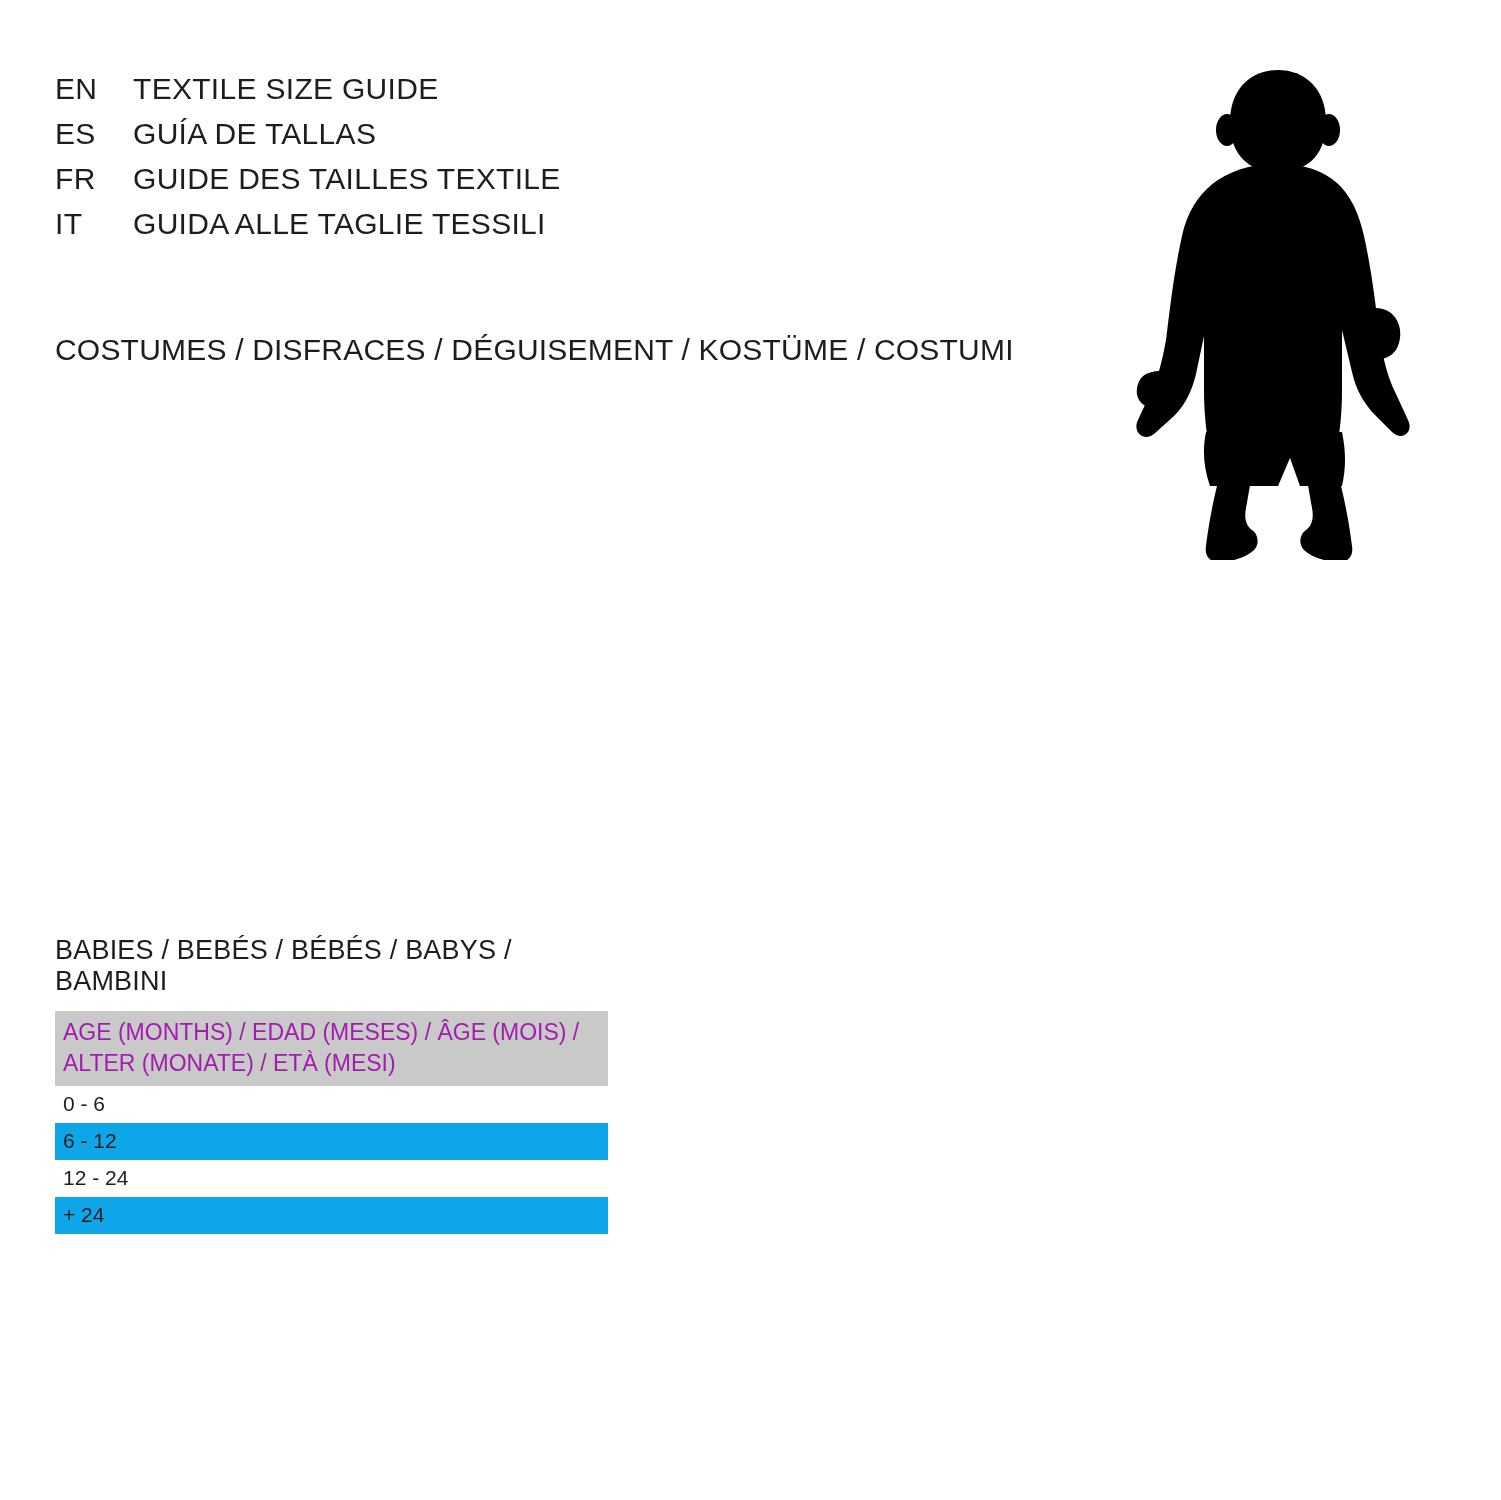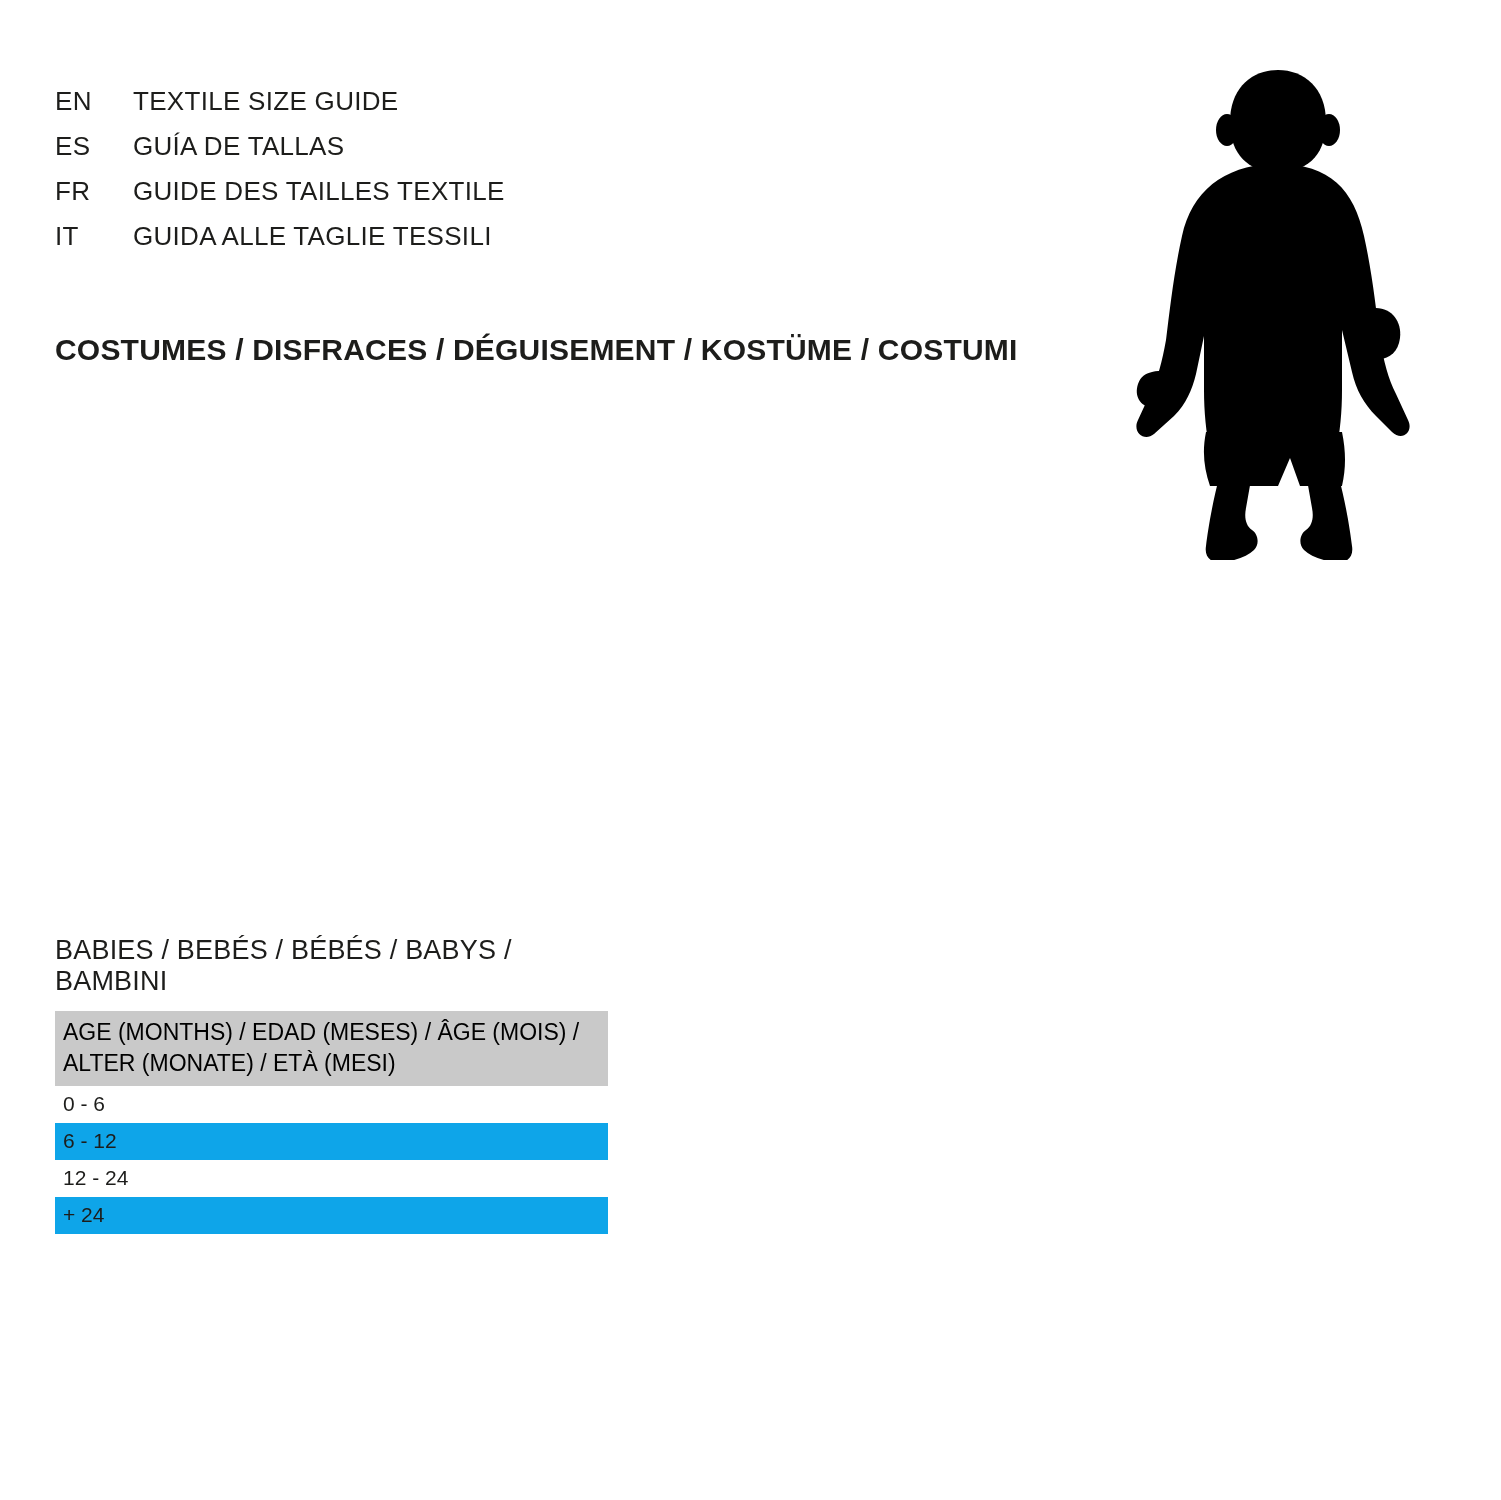--- a/index.html
+++ b/index.html
@@ -18,40 +18,40 @@
 
   
   .lang-block {
     position: absolute;
     left: 55px;
     top: 72px;
     width: 900px;
   }
   .lang-row {
     display: flex;
-    align-items: flex-end;
+    align-items: flex-start;
     height: 45px;
-    font-size: 26px;
+    font-size: 30px;
     letter-spacing: 0.3px;
     color: #1d1d1b;
   }
   .lang-code {
     width: 78px;
     flex: 0 0 78px;
   }
   .lang-text {
     flex: 1;
   }
 
   .costumes-line {
     position: absolute;
     left: 55px;
     top: 333px;
     font-size: 30px;
-    font-weight: bold;
+    font-weight: normal;
     letter-spacing: 0.2px;
     color: #1d1d1b;
     white-space: nowrap;
   }
 
   
   .figure-wrap {
     position: absolute;
     left: 1100px;
     top: 60px;
@@ -82,21 +82,21 @@
     width: 553px;
     table-layout: fixed;
   }
   table.size-table th {
     background: #c9c9c9;
     font-weight: normal;
     text-align: left;
     font-size: 23px;
     line-height: 1.33;
     padding: 6px 8px 8px 8px;
-    color: #000000;
+    color: #a21caf;
   }
   table.size-table td {
     font-size: 21px;
     padding: 6px 8px 7px 8px;
     color: #1d1d1b;
     background: #ffffff;
   }
   table.size-table tr.alt td {
     background: #0ea5e9;
   }

